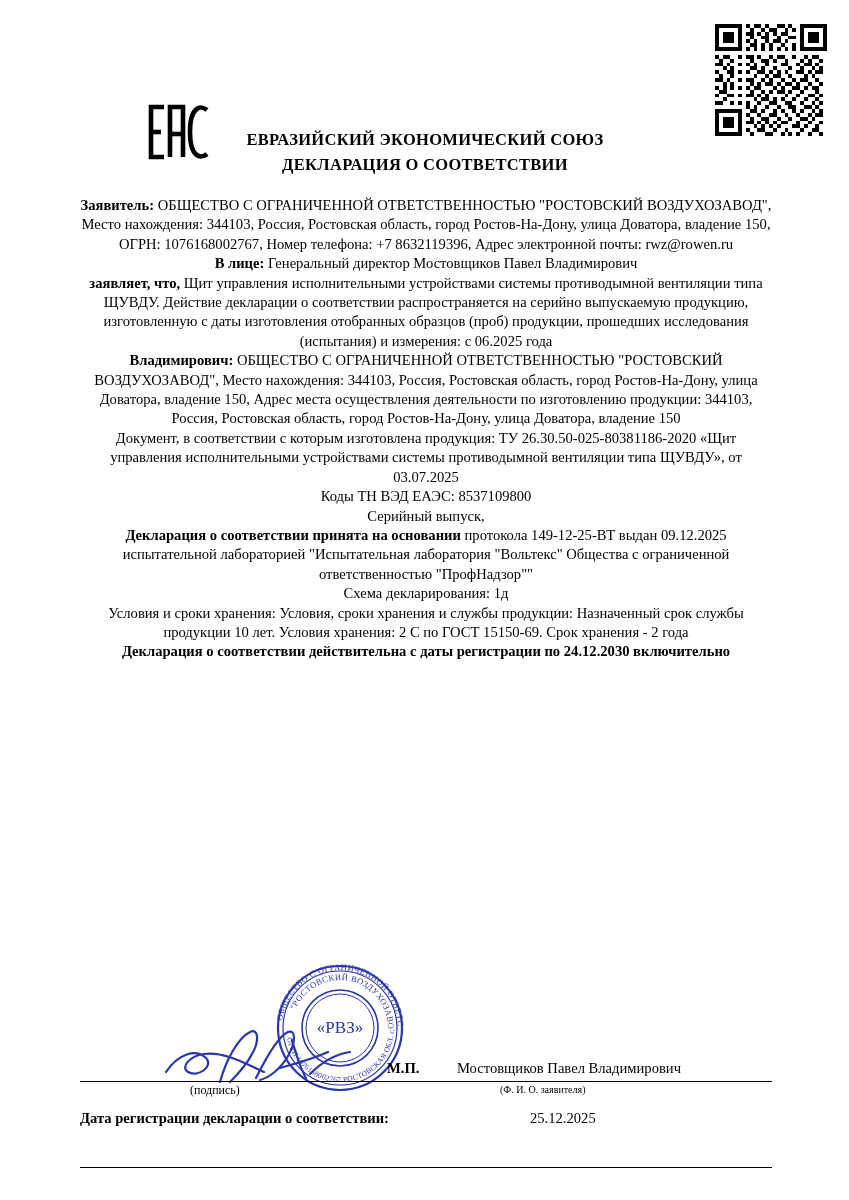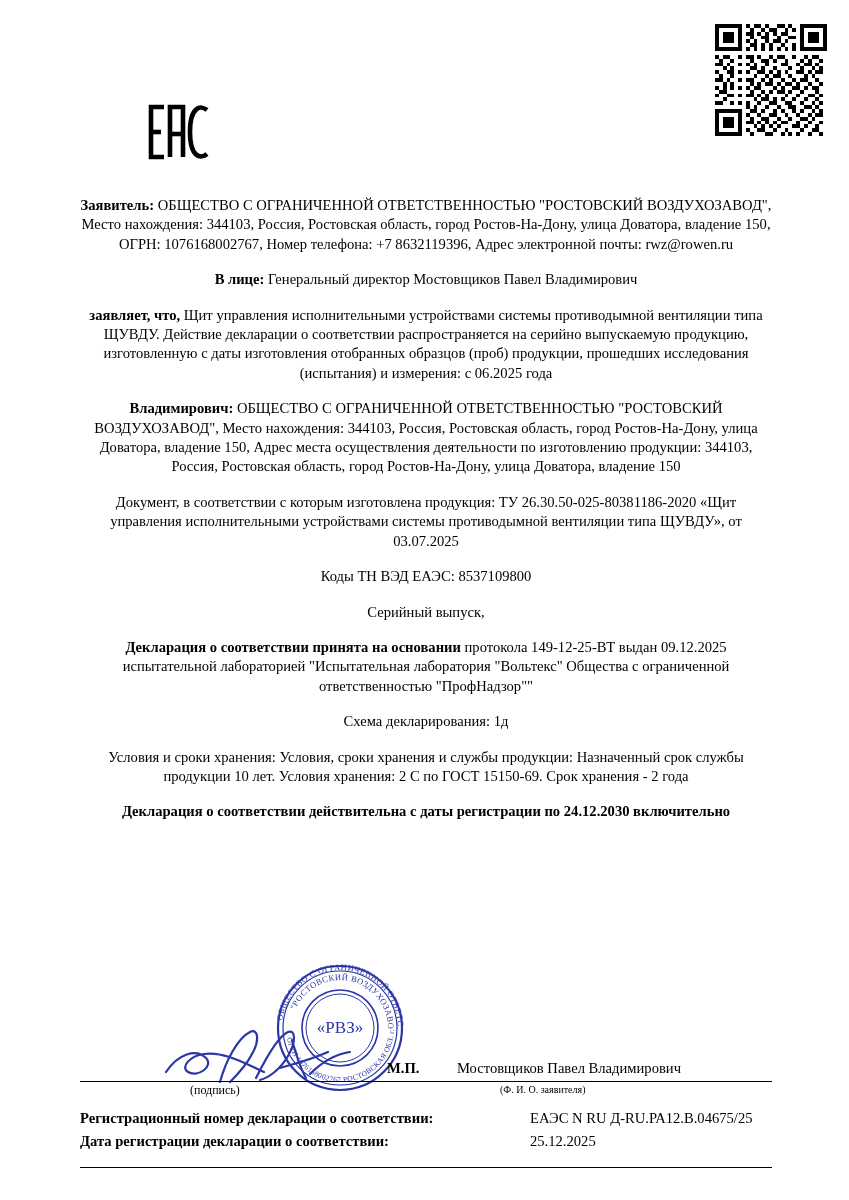--- a/index.html
+++ b/index.html
@@ -63,21 +63,21 @@
     top: 196px;
     width: 692px;
     font-size: 14.6px;
     line-height: 1.33;
     text-align: center;
   }
   .para {
     margin: 0 0 0 0;
     padding: 0;
   }
-  .para + .para { margin-top: 16px; font-family: Liberation Serif, serif; }
+  .para + .para { margin-top: 0px; font-family: Liberation Serif, serif; }
   .gap-sm { margin-top: 9px; }
   .gap-md { margin-top: 22px; }
   b { font-weight: bold; }
 
   
   .sign-zone {
     position: absolute;
     left: 80px;
     top: 950px;
     width: 692px;
@@ -410,20 +410,24 @@
         <path d="M5 28 L15 28"></path>
 
         <path d="M24 53 L24 3 L37 3 L37 53"></path>
         <path d="M24 30 L37 30"></path>
 
         <path d="M61 6 C55 1, 44 2, 44 28 C44 54, 55 55, 61 50"></path>
       </g>
     </svg>
   </div>
 
+  <div class="title-block">
+    <div class="title-line">ЕВРАЗИЙСКИЙ ЭКОНОМИЧЕСКИЙ СОЮЗ</div>
+    <div class="title-line">ДЕКЛАРАЦИЯ О СООТВЕТСТВИИ</div>
+  </div>
 
   <div class="content">
 
     <p class="para"><b>Заявитель:</b><span> ОБЩЕСТВО С ОГРАНИЧЕННОЙ ОТВЕТСТВЕННОСТЬЮ "РОСТОВСКИЙ ВОЗДУХОЗАВОД", Место нахождения: 344103, Россия, Ростовская область, город Ростов-На-Дону, улица Доватора, владение 150, ОГРН: 1076168002767, Номер телефона: +7 8632119396, Адрес электронной почты: rwz@rowen.ru</span></p>
 
     <p class="para"><b>В лице:</b><span> Генеральный директор Мостовщиков Павел Владимирович</span></p>
 
     <p class="para gap-sm"><b>заявляет, что,</b><span> Щит управления исполнительными устройствами системы противодымной вентиляции типа ЩУВДУ. Действие декларации о соответствии распространяется на серийно выпускаемую продукцию, изготовленную с даты изготовления отобранных образцов (проб) продукции, прошедших исследования (испытания) и измерения: с 06.2025 года</span></p>
 
     <p class="para"><b>Владимирович:</b><span> ОБЩЕСТВО С ОГРАНИЧЕННОЙ ОТВЕТСТВЕННОСТЬЮ "РОСТОВСКИЙ ВОЗДУХОЗАВОД", Место нахождения: 344103, Россия, Ростовская область, город Ростов-На-Дону, улица Доватора, владение 150, Адрес места осуществления деятельности по изготовлению продукции: 344103, Россия, Ростовская область, город Ростов-На-Дону, улица Доватора, владение 150</span></p>
@@ -490,24 +494,20 @@
     <div class="mp">М.П.</div>
     <div class="signer-name">Мостовщиков Павел Владимирович</div>
 
     <div class="sign-rule"></div>
     <div class="cap-left">(подпись)</div>
     <div class="cap-right">(Ф. И. О. заявителя)</div>
   </div>
 
   <div class="footer">
     <div class="frow">
-      <span class="flabel">Регистрационный номер декларации о соответствии:</span>
-      <span class="fvalue">ЕАЭС N RU Д-RU.РА12.В.04675/25</span>
-    </div>
-    <div class="frow">
       <span class="flabel">Дата регистрации декларации о соответствии:</span>
       <span class="fvalue">25.12.2025</span>
     </div>
   </div>
 
   <div class="bottom-rule"></div>
 
 </div>
 
 </body></html>

